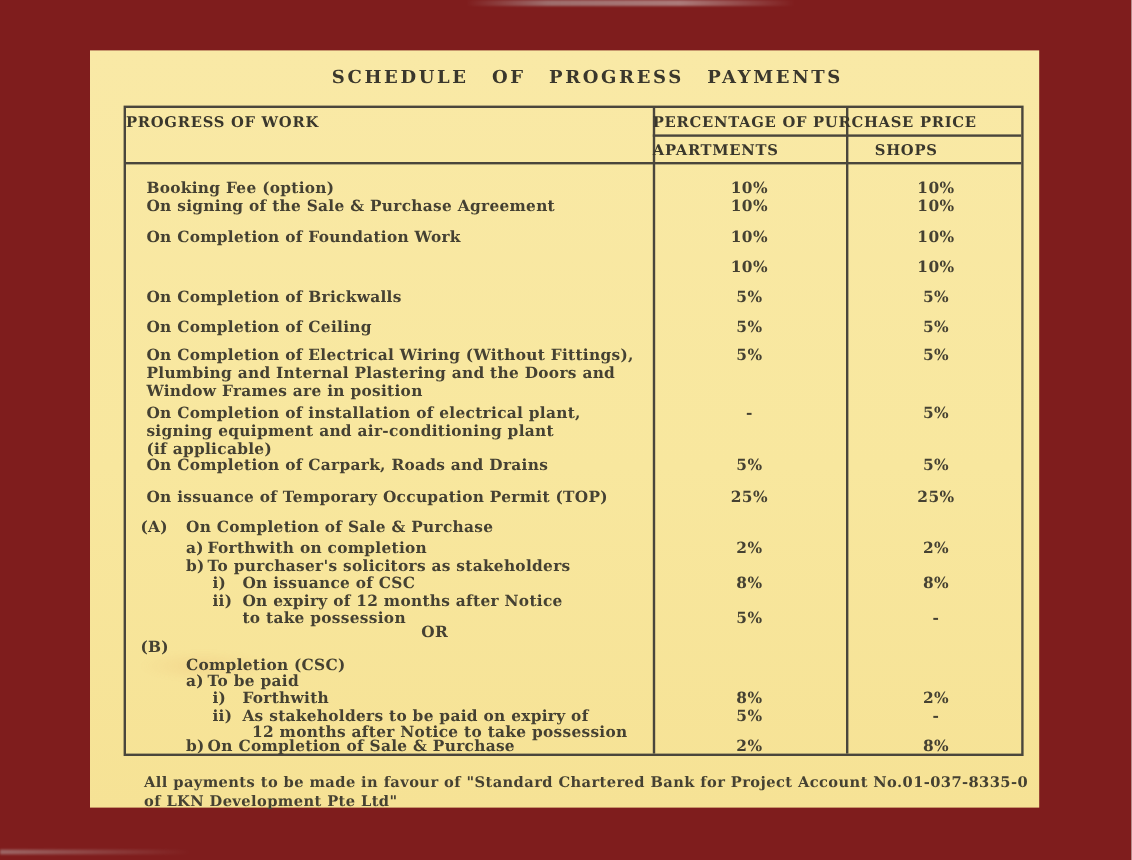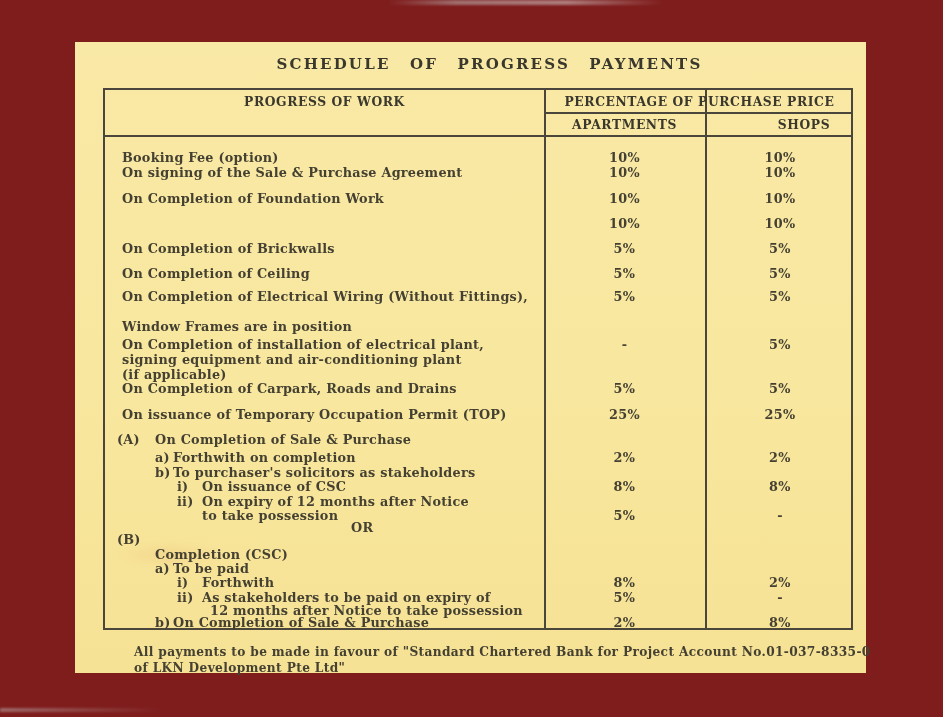--- a/index.html
+++ b/index.html
@@ -8,33 +8,33 @@
   .sheet{position:absolute;left:75px;top:42px;width:791px;height:631px;
          background:linear-gradient(180deg,#f9e9a6 0%,#f8e79e 55%,#f6e295 100%);}
   .doc-title{position:absolute;left:38px;right:0;top:13px;text-align:center;
          font-size:15px;font-weight:bold;letter-spacing:2.2px;word-spacing:12px;color:#3a372c;}
   .tbl{position:absolute;left:28px;top:46px;width:750px;height:542px;
        border:2px solid #4a463c;box-sizing:border-box;}
   .vl{position:absolute;top:0;bottom:0;width:1.5px;background:#4a463c;}
   .v1{left:439px;} .v2{left:600px;}
   .hl{position:absolute;height:1.5px;background:#4a463c;}
   .h1{left:439px;right:0;top:22px;} .h2{left:0;right:0;top:45px;}
-  .hcell{position:absolute;text-align:center;font-weight:bold;font-size:12.3px;
+  .hcell{position:absolute;font-weight:bold;font-size:12.3px;
          letter-spacing:0.6px;color:#3a372c;white-space:nowrap;}
   .hc-progress{left:0;top:0;width:439px;height:22px;line-height:23px;}
   .hc-pct{left:439px;top:0;width:311px;height:22px;line-height:23px;}
   .hc-apt{left:439px;top:22px;width:161px;height:23px;line-height:25px;}
   .hc-shp{left:600px;top:22px;width:150px;height:23px;line-height:25px;margin-left:24px;}
   .bl{position:absolute;left:0;right:0;height:16px;font-size:12.8px;font-weight:bold;
       color:#454132;}
   .lt{position:absolute;white-space:nowrap;letter-spacing:0.25px;}
   .pa{position:absolute;left:439px;width:161px;text-align:center;letter-spacing:0.4px;}
   .ps{position:absolute;left:600px;width:150px;text-align:center;letter-spacing:0.4px;}
   .foot{position:absolute;left:45px;font-size:12.2px;font-weight:bold;
-        letter-spacing:0.35px;color:#454132;white-space:nowrap;margin-left:14px;}
+        letter-spacing:0.35px;color:#454132;white-space:nowrap;}
   .art-top{position:absolute;left:388px;top:0;width:275px;height:5px;opacity:.5;
         background:linear-gradient(90deg,transparent,#bdbdbb 25%,#d8d8d6 65%,transparent);
         filter:blur(1px);}
   .art-bottom{position:absolute;left:0;top:708px;width:160px;height:4px;opacity:.45;
         background:linear-gradient(90deg,#c2c2c0,transparent);filter:blur(1px);}
   .art-stamp{position:absolute;left:40px;top:500px;width:110px;height:26px;opacity:.35;
         background:radial-gradient(ellipse at center,rgba(216,125,62,.35),transparent 70%);
         filter:blur(2px);}
 </style>
 </head>
@@ -89,20 +89,23 @@
         <span class="lt" style="left:17px">On Completion of Ceiling</span>
         <span class="pa">5%</span>
         <span class="ps">5%</span>
       </div>
 
       <div class="bl" style="top:199px">
         <span class="lt" style="left:17px">On Completion of Electrical Wiring (Without Fittings),</span>
         <span class="pa">5%</span>
         <span class="ps">5%</span>
       </div>
+      <div class="bl" style="top:214px">
+        <span class="lt" style="left:17px">Plumbing and Internal Plastering and the Doors and</span>
+      </div>
       <div class="bl" style="top:229px">
         <span class="lt" style="left:17px">Window Frames are in position</span>
       </div>
 
       <div class="bl" style="top:247px">
         <span class="lt" style="left:17px">On Completion of installation of electrical plant,</span>
         <span class="pa">-</span>
         <span class="ps">5%</span>
       </div>
       <div class="bl" style="top:262px">

